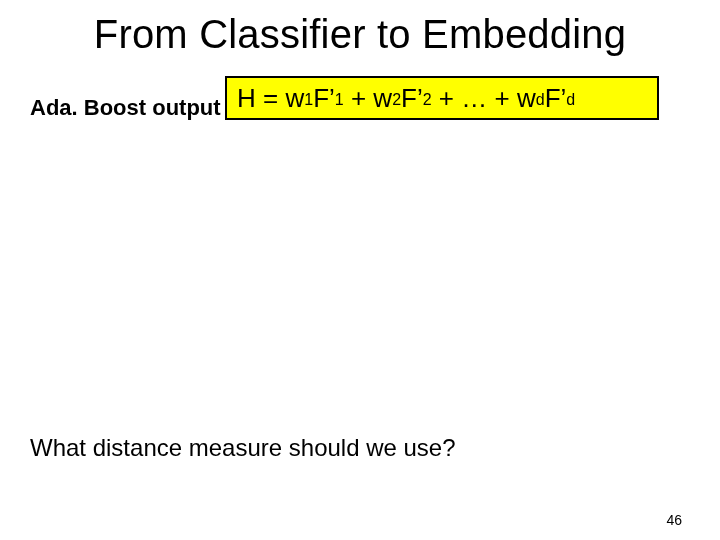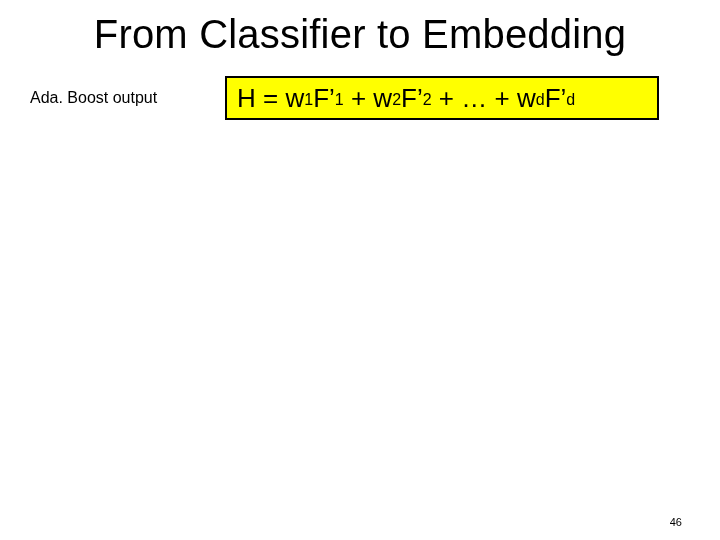--- a/index.html
+++ b/index.html
@@ -22,24 +22,24 @@
     top: 12px;
     left: 0;
     width: 720px;
     text-align: center;
     font-size: 40px;
     font-weight: 400;
     letter-spacing: 0.2px;
   }
   .label {
     position: absolute;
-    top: 89px;
+    top: 95px;
     left: 30px;
-    font-size: 16px;
-    font-weight: 400;
+    font-size: 22px;
+    font-weight: 700;
   }
   .formula-box {
     position: absolute;
     top: 76px;
     left: 225px;
     width: 420px;
     height: 40px;
     border: 2px solid #000000;
     background: #ffff00;
     display: flex;
@@ -61,21 +61,21 @@
     left: 30px;
     font-size: 24px;
     font-weight: 400;
   }
   .q1 { top: 404px; }
   .q2 { top: 434px; }
   .pagenum {
     position: absolute;
     bottom: 12px;
     right: 18px;
-    font-size: 11px;
+    font-size: 14px;
   }
 </style>
 </head>
 <body>
 
 <div class="slide">
 
   <div class="title">From Classifier to Embedding</div>
 
   <div class="label">Ada. Boost output</div>
@@ -109,15 +109,16 @@
     <span>&nbsp;</span>
       <span>+</span>
       <span>&nbsp;</span>
 
     <span>w</span>
       <sub>d</sub>
       <span>F’</span>
       <sub>d</sub>
   </div>
 
+  <div class="question q2">What distance measure should we use?</div>
 
   <div class="pagenum">46</div>
 </div>
 
 </body></html>

